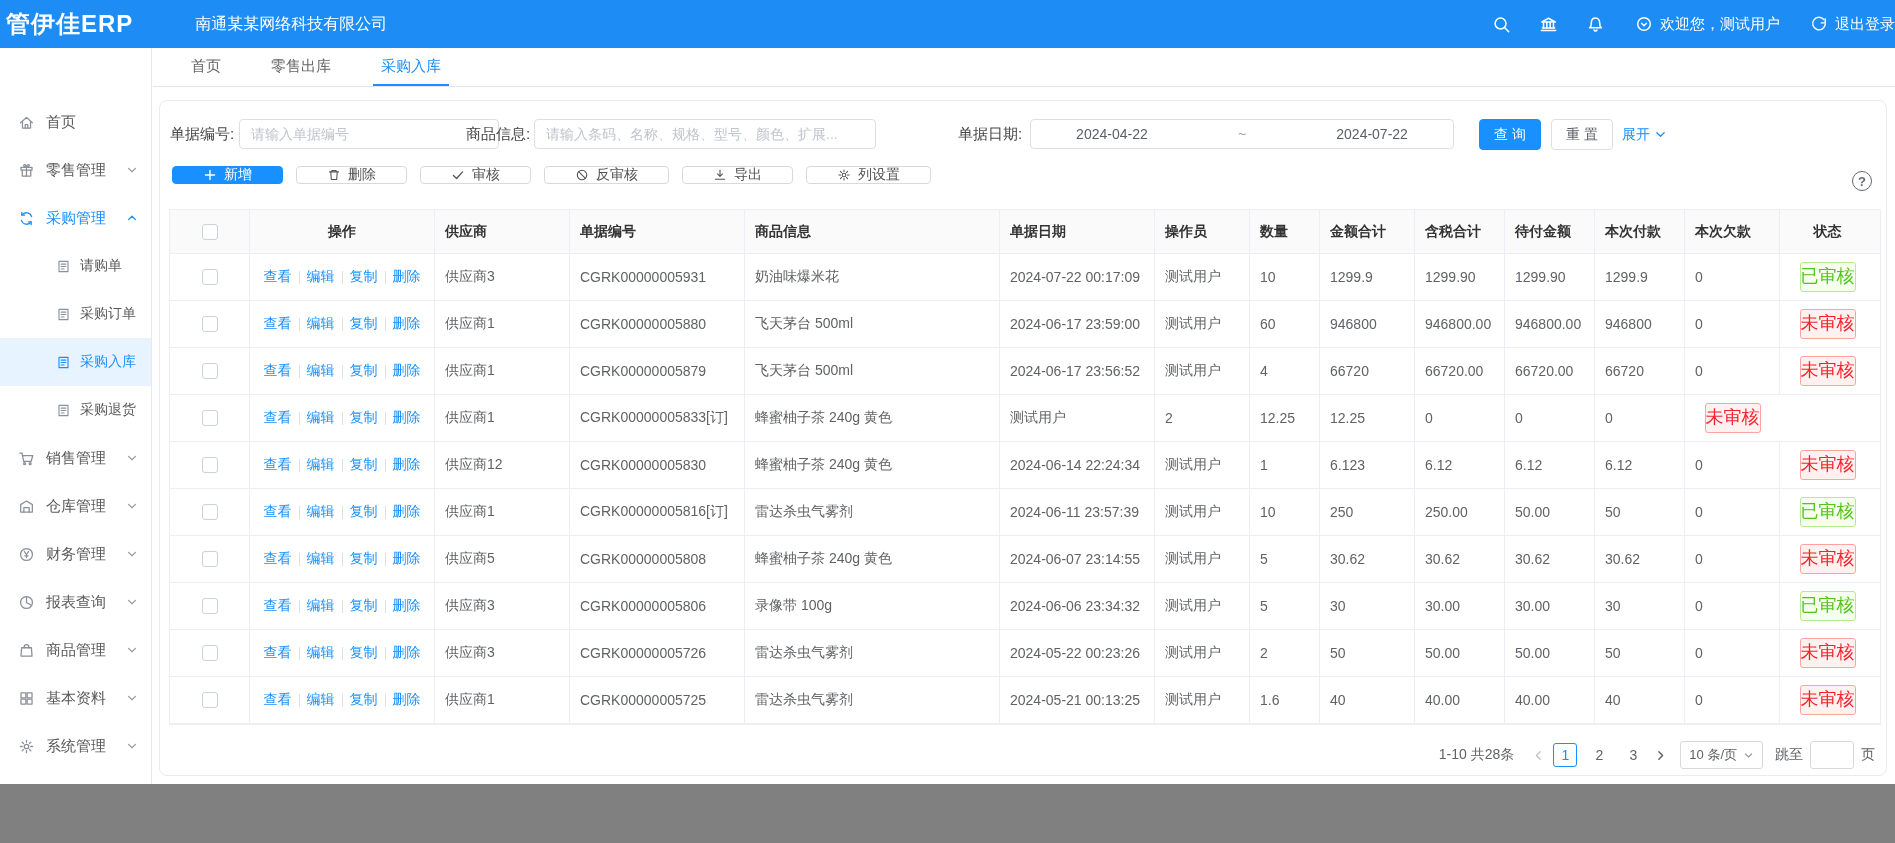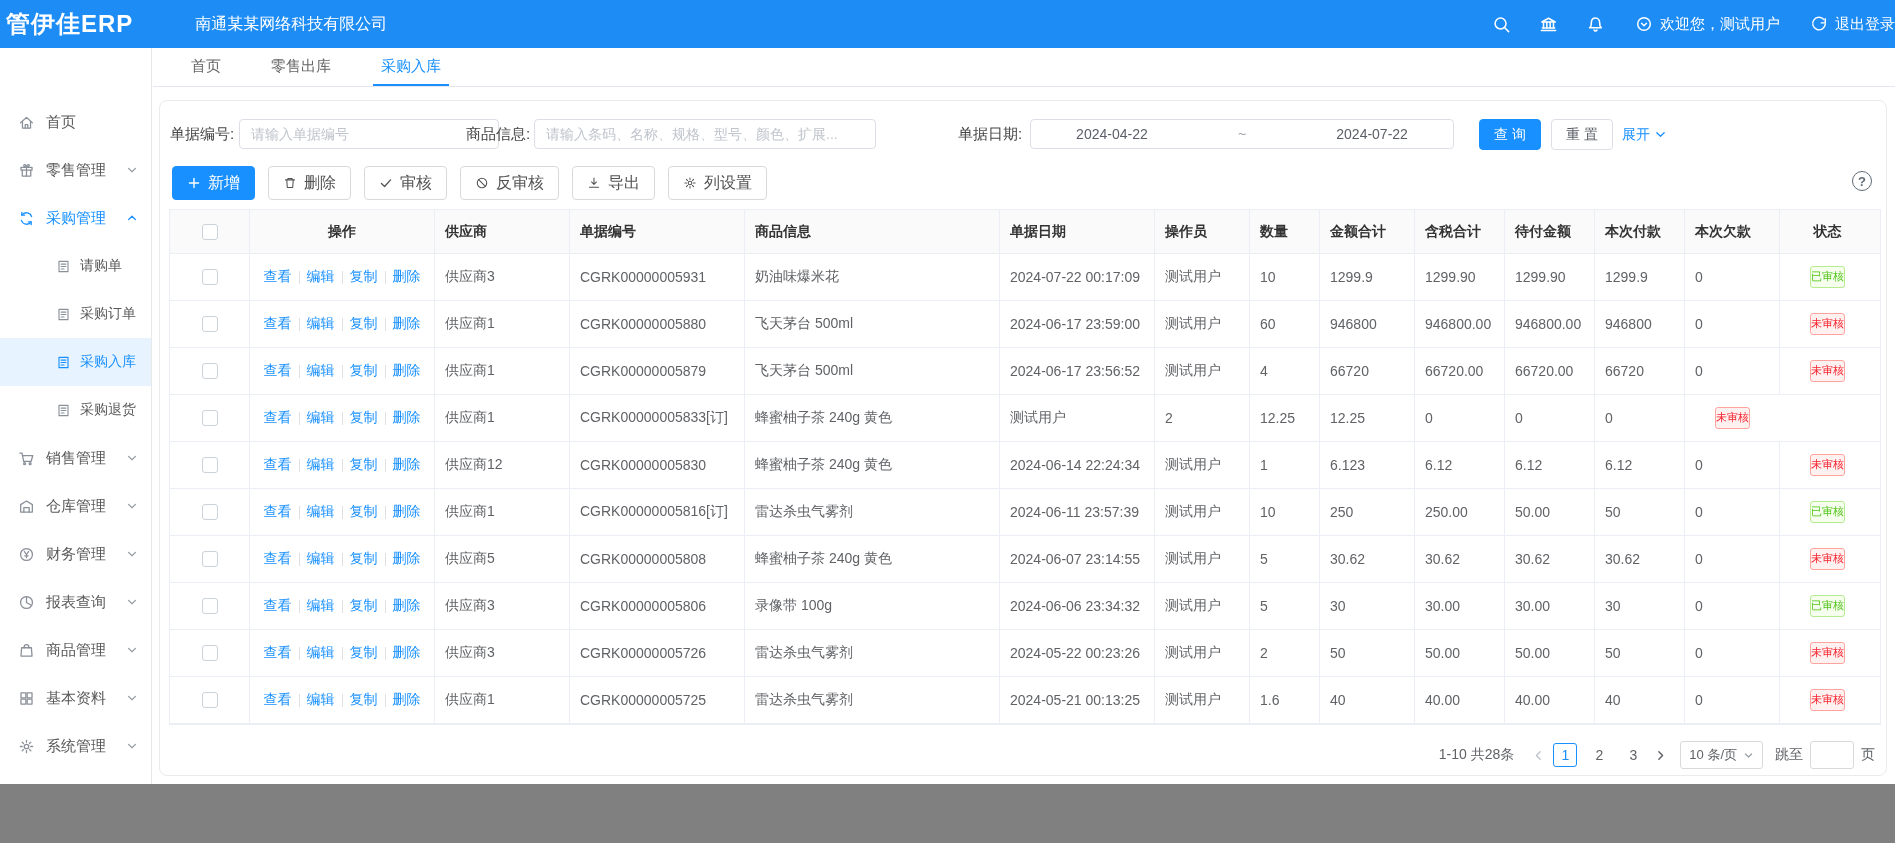--- a/index.html
+++ b/index.html
@@ -57,43 +57,43 @@
   .fbtn{position:absolute;height:31px;width:62px;border-radius:4px;font-size:14px;display:flex;
         align-items:center;justify-content:center;cursor:pointer;white-space:nowrap;font-family:inherit;}
   .fbtn.primary{background:#1890ff;border:1px solid #1890ff;color:#fff;}
   .fbtn.plain{background:#fff;border:1px solid #dcdfe6;color:#5a5e66;}
   .expand{position:absolute;height:31px;display:flex;align-items:center;color:#1890ff;font-size:14px;
           cursor:pointer;gap:4px;}
   .expand .icn{width:13px;height:13px;}
 
   
   .toolbar{position:absolute;top:65px;left:12px;display:flex;gap:13px;}
-  .tbtn{height:34px;border:1px solid #d9d9d9;border-radius:4px;background:#fff;color:#525252;
-        font-size:16px;display:inline-flex;align-items:center;padding:0 14px;gap:7px;cursor:pointer;
+  .tbtn{height:18px;border:1px solid #d9d9d9;border-radius:4px;background:#fff;color:#525252;
+        font-size:14px;display:inline-flex;align-items:center;padding:0 30px;gap:7px;cursor:pointer;
         white-space:nowrap;font-family:inherit;}
   .tbtn .icn{width:14px;height:14px;}
   .tbtn.primary{background:#1890ff;border-color:#1890ff;color:#fff;}
   .help{position:absolute;top:70px;right:14px;width:20px;height:20px;border:1.6px solid #5f6b77;
         border-radius:50%;color:#5f6b77;font-size:13px;font-weight:bold;display:flex;align-items:center;
         justify-content:center;cursor:pointer;}
 
   
   .tableWrap{position:absolute;top:108px;left:9px;width:1712px;border:1px solid #ebeef5;}
   .tgrid{display:grid;grid-template-columns:80px 185px 135px 175px 255px 155px 95px 70px 95px 90px 90px 90px 95px 95px;align-items:center;}
   .thead{height:44px;background:#fafafa;border-bottom:1px solid #ebeef5;font-size:14px;color:#333;font-weight:600;}
   .trow{height:47px;border-bottom:1px solid #ebeef5;font-size:14px;color:#606266;background:#fff;}
   .trow:last-child{border-bottom:1px solid #ebeef5;}
   .tcell{padding:0 10px;border-right:1px solid #ebeef5;height:100%;display:flex;align-items:center;
          overflow:hidden;white-space:nowrap;}
   .tgrid .tcell:last-child{border-right:none;}
   .c-center{justify-content:center;}
   .cb{width:16px;height:16px;border:1px solid #ccd2da;border-radius:3px;background:#fff;cursor:pointer;flex:none;}
   .alink{color:#1890ff;cursor:pointer;}
   .asep{width:1px;height:13px;background:#e0e0e0;margin:0 7px;flex:none;}
-  .badge{display:inline-block;padding:3px 0;border-radius:3px;font-size:11px;line-height:1.2;}
+  .badge{display:inline-block;padding:3px 0;border-radius:3px;font-size:18px;line-height:1.2;}
   .badge.approved{color:#52c41a;border:1px solid #b7eb8f;background:#f6ffed;}
   .badge.pending{color:#f5222d;border:1px solid #ffa39e;background:#fff1f0;}
 
   
   .pagination{position:absolute;right:11px;top:640px;height:28px;display:flex;align-items:center;
               font-size:14px;color:#606266;}
   .psummary{margin-right:14px;}
   .parrow{width:20px;height:28px;display:flex;align-items:center;justify-content:center;cursor:pointer;color:#606266;}
   .parrow.disabled{color:#c0c4cc;}
   .parrow .icn{width:13px;height:13px;}

